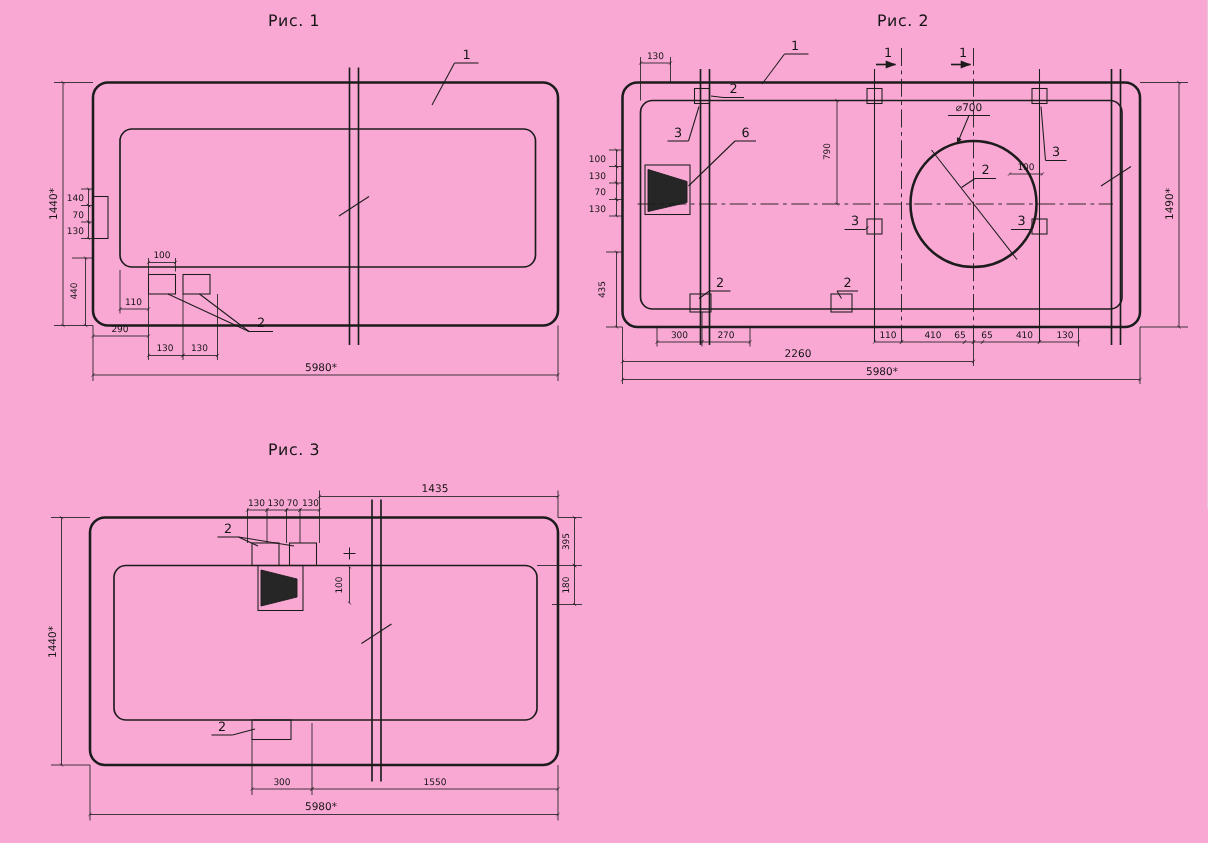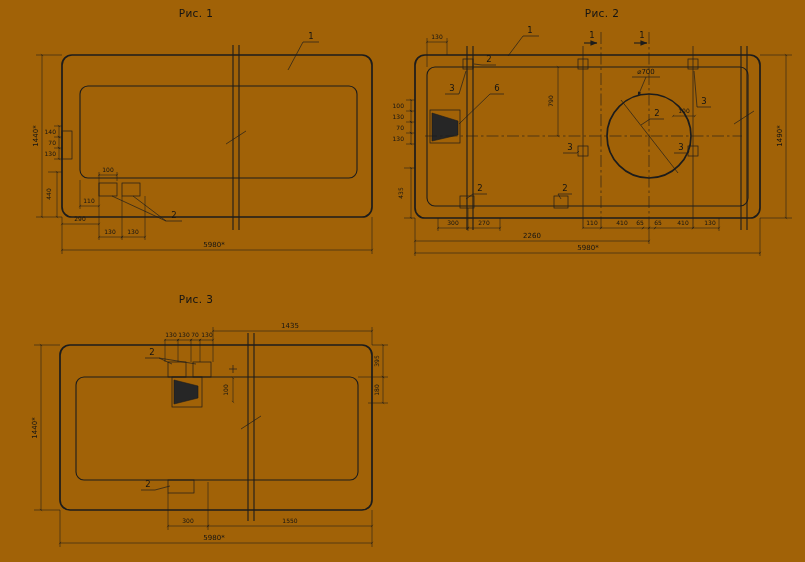--- a/index.html
+++ b/index.html
@@ -1,18 +1,18 @@
 <!DOCTYPE html>
 <html><head>
 <meta charset="utf-8">
 <style>
   html,body{margin:0;padding:0;background:#d9d9d9;}
   .sheet{
     position:relative;width:805px;height:562px;margin:0 auto;
-    background:#a16207;overflow:hidden;
+    background:#f9a8d4;overflow:hidden;
     font-family:"DejaVu Sans", sans-serif;
   }
   svg{display:block;}
   .thick{fill:none;stroke:#1c1c1c;stroke-width:1.7;}
   .mid{fill:none;stroke:#1c1c1c;stroke-width:1.1;}
   .thin{fill:none;stroke:#1c1c1c;stroke-width:.7;}
   .dim{fill:none;stroke:#1c1c1c;stroke-width:.55;}
   .dt{marker-start:url(#tick);marker-end:url(#tick);}
   .cl{fill:none;stroke:#1c1c1c;stroke-width:.6;stroke-dasharray:12 3 2.5 3;}
   .dark{fill:#262626;stroke:#1c1c1c;stroke-width:.6;}

